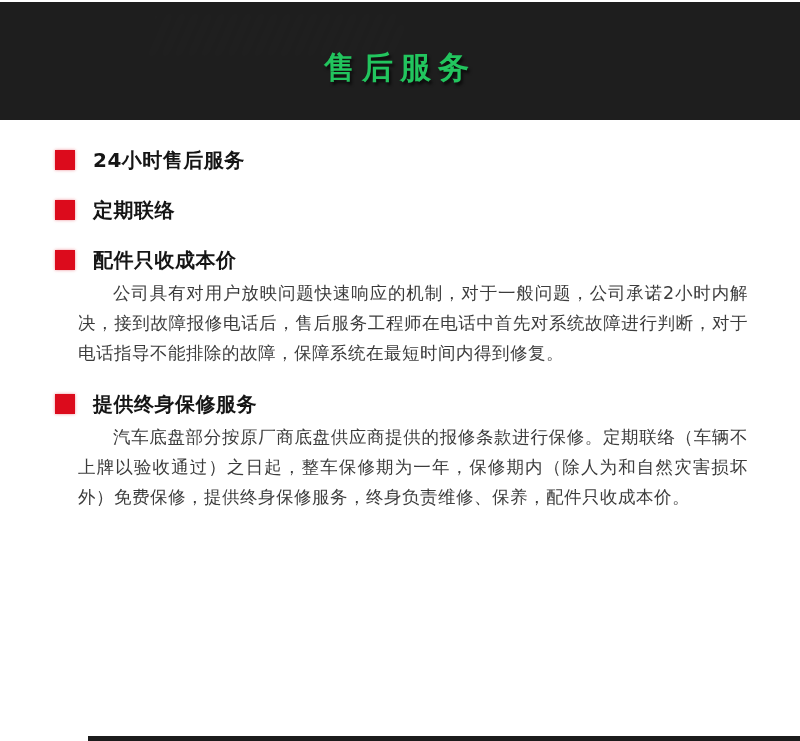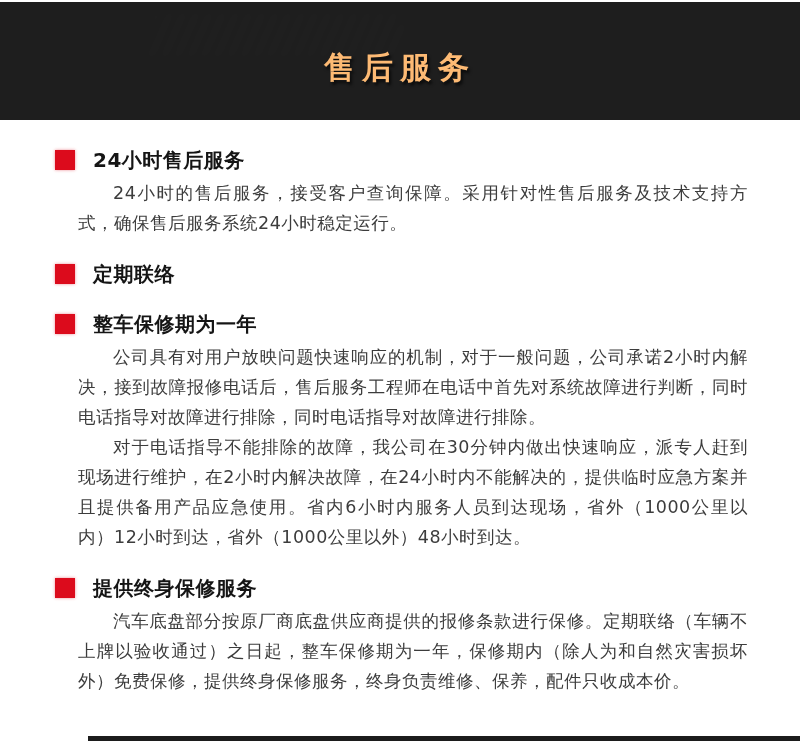--- a/index.html
+++ b/index.html
@@ -22,21 +22,21 @@
     margin-top: 2px;
     height: 118px;
     background: #1e1e1e;
     display: flex;
     align-items: center;
     justify-content: center;
     overflow: hidden;
   }
   .band-title {
     margin: 26px 0 12px 0;
-    color: #fdba74;
+    color: #22c55e;
     font-size: 31px;
     font-weight: bold;
     letter-spacing: 7px;
     text-shadow: 2px 3px 3px rgba(0,0,0,0.65);
   }
   .watermark {
     position: absolute;
     left: 150px;
     top: 12px;
     width: 250px;
@@ -104,37 +104,35 @@
     <h1 class="band-title">售后服务</h1>
   </header>
 
   <main class="content">
 
     <section class="sec">
       <div class="sec-head">
         <span class="bullet"></span>
         <h2 class="sec-title">24小时售后服务</h2>
       </div>
-      <p class="para">24小时的售后服务，接受客户查询保障。采用针对性售后服务及技术支持方式，确保售后服务系统24小时稳定运行。</p>
     </section>
 
     <section class="sec">
       <div class="sec-head">
         <span class="bullet"></span>
         <h2 class="sec-title">定期联络</h2>
       </div>
     </section>
 
     <section class="sec">
       <div class="sec-head">
         <span class="bullet"></span>
-        <h2 class="sec-title">整车保修期为一年</h2>
+        <h2 class="sec-title">配件只收成本价</h2>
       </div>
-      <p class="para">公司具有对用户放映问题快速响应的机制，对于一般问题，公司承诺2小时内解决，接到故障报修电话后，售后服务工程师在电话中首先对系统故障进行判断，同时电话指导对故障进行排除，同时电话指导对故障进行排除。</p>
-      <p class="para">对于电话指导不能排除的故障，我公司在30分钟内做出快速响应，派专人赶到现场进行维护，在2小时内解决故障，在24小时内不能解决的，提供临时应急方案并且提供备用产品应急使用。省内6小时内服务人员到达现场，省外（1000公里以内）12小时到达，省外（1000公里以外）48小时到达。</p>
+      <p class="para">公司具有对用户放映问题快速响应的机制，对于一般问题，公司承诺2小时内解决，接到故障报修电话后，售后服务工程师在电话中首先对系统故障进行判断，对于电话指导不能排除的故障，保障系统在最短时间内得到修复。</p>
     </section>
 
     <section class="sec">
       <div class="sec-head">
         <span class="bullet"></span>
         <h2 class="sec-title">提供终身保修服务</h2>
       </div>
       <p class="para">汽车底盘部分按原厂商底盘供应商提供的报修条款进行保修。定期联络（车辆不上牌以验收通过）之日起，整车保修期为一年，保修期内（除人为和自然灾害损坏外）免费保修，提供终身保修服务，终身负责维修、保养，配件只收成本价。</p>
     </section>
 

